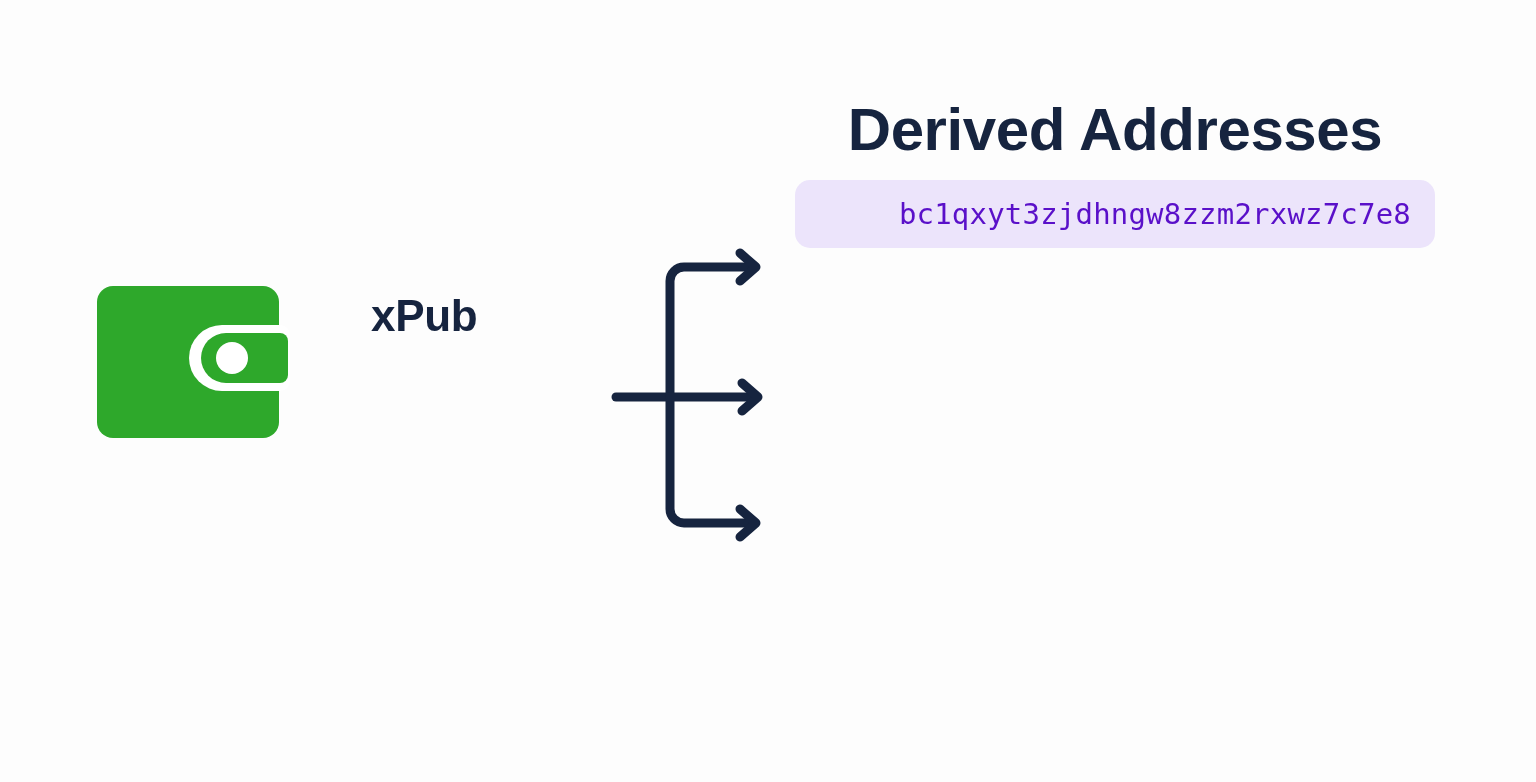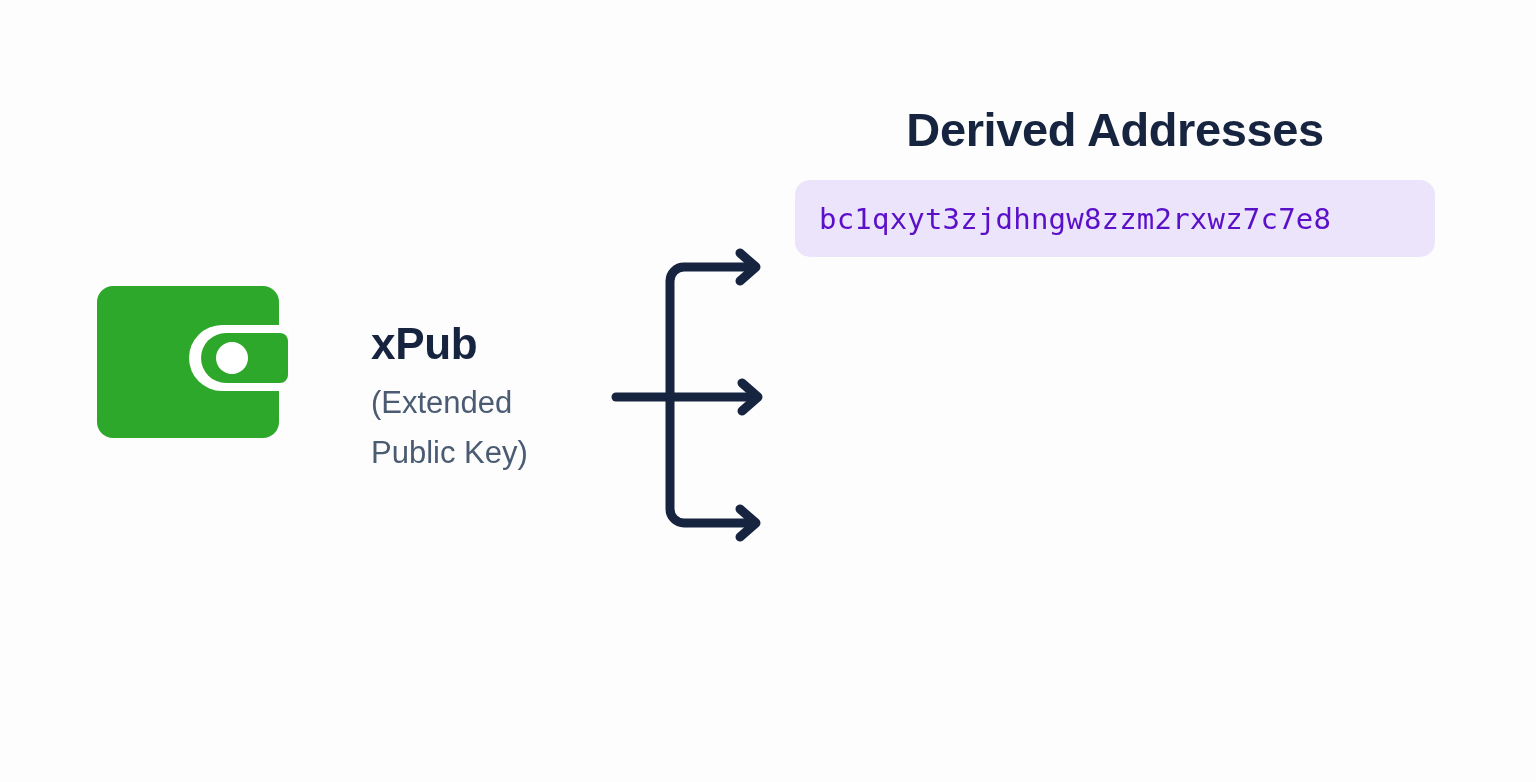--- a/index.html
+++ b/index.html
@@ -30,21 +30,21 @@
     left: 90px;
     top: 278px;
     width: 210px;
     height: 170px;
   }
 
   
   .xpub-block {
     position: absolute;
     left: 371px;
-    top: 316px;
+    top: 288px;
     width: 235px;
   }
   .xpub-title {
     font-size: 44px;
     font-weight: bold;
     color: #16243f;
     line-height: 56px;
     letter-spacing: -0.3px;
     white-space: nowrap;
   }
@@ -67,42 +67,42 @@
   }
 
   
   .addresses-col {
     position: absolute;
     left: 795px;
     top: 100px;
     width: 640px;
   }
   .addresses-title {
-    font-size: 47px;
+    font-size: 60px;
     font-weight: bold;
     color: #16243f;
     line-height: 60px;
     letter-spacing: -0.4px;
     text-align: center;
     margin: 0 0 20px 0;
     white-space: nowrap;
   }
   .address-list {
     display: flex;
     flex-direction: column;
     gap: 48px;
     margin-top: 10px;
   }
   .address-pill {
-    height: 77px;
+    height: 68px;
     background: #ece4fb;
     border-radius: 15px;
     display: flex;
     align-items: center;
-    justify-content: flex-start;
+    justify-content: flex-end;
     box-sizing: border-box;
     padding: 0 24px;
   }
   .address-text {
     font-family: "DejaVu Sans Mono", "Liberation Mono", monospace;
     font-size: 29px;
     color: #5a10c9;
     letter-spacing: 0.2px;
     white-space: nowrap;
   }
@@ -120,21 +120,20 @@
       <path d="M132 47 h58 a10 10 0 0 1 10 10 v46 a10 10 0 0 1 -10 10 h-58 a33 33 0 0 1 0 -66 z" fill="#ffffff"></path>
 
       <path d="M136 55 h54 a8 8 0 0 1 8 8 v34 a8 8 0 0 1 -8 8 h-54 a25 25 0 0 1 0 -50 z" fill="#2ea82b"></path>
 
       <circle cx="142" cy="80" r="16" fill="#ffffff"></circle>
     </svg>
   </div>
 
   <div class="xpub-block">
     <div class="xpub-title">xPub</div>
-    <div class="xpub-sub">(Extended Public Key)</div>
   </div>
 
   <div class="arrow-fan">
     <svg width="180" height="310" viewBox="0 0 180 310" xmlns="http://www.w3.org/2000/svg">
       <g fill="none" stroke="#16243f" stroke-width="9" stroke-linecap="round" stroke-linejoin="round">
 
         <path d="M16 157 H70"></path>
 
         <path d="M146 27 H84 a14 14 0 0 0 -14 14 V269 a14 14 0 0 0 14 14 H146"></path>
 

